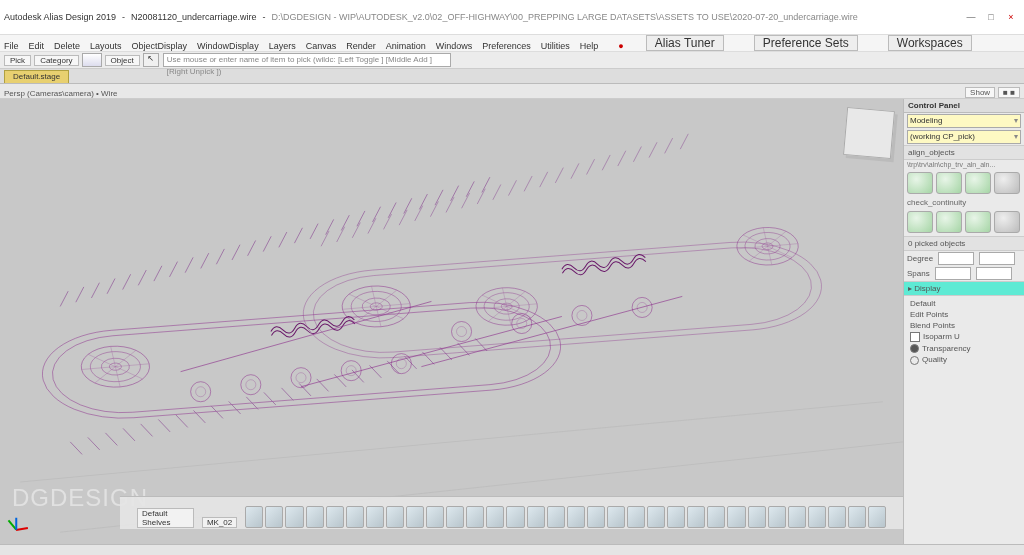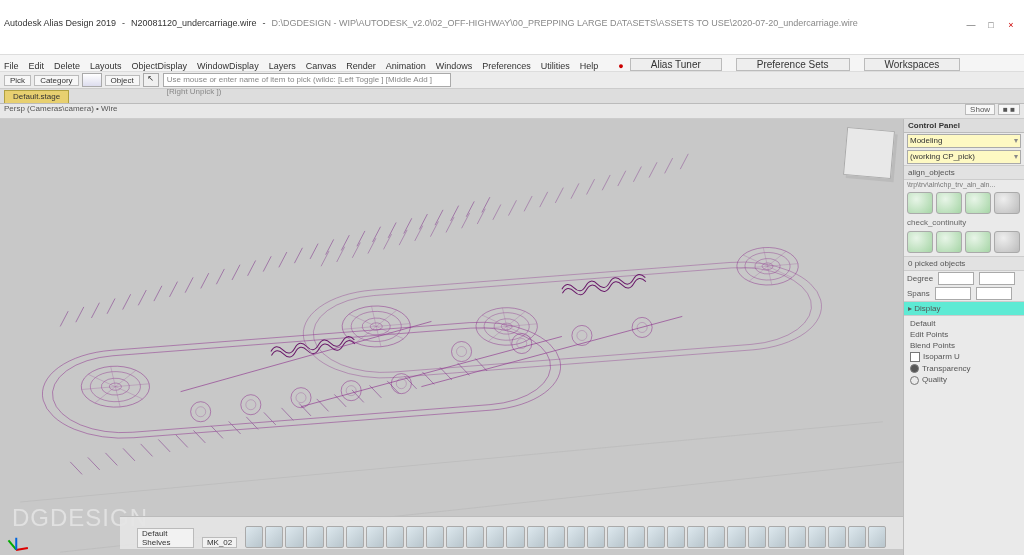--- a/index.html
+++ b/index.html
@@ -1,28 +1,28 @@
 <!DOCTYPE html>
 <html><head>
 <meta charset="utf-8">
 <style>
 html,body{margin:0;padding:0;width:1024px;height:555px;overflow:hidden;font-family:Tahoma,Arial,sans-serif;font-size:9px;background:#f0f0f0;color:#333}
-.titlebar{height:18px;background:#fff;display:flex;padding:18px 4px;font-size:9px;border-bottom:1px solid #ddd}
+.titlebar{height:18px;background:#fff;display:flex;align-items:center;padding:8px 4px;font-size:9px;border-bottom:1px solid #ddd}
 .titlebar .spacer{flex:1}
 .winbtn{width:18px;height:14px;margin-left:2px;display:inline-flex;align-items:center;justify-content:center;font-size:9px;color:#666}
 .winbtn.close{color:#c00}
 .menubar{height:16px;background:#f5f5f5;display:flex;align-items:flex-end;padding:0 4px;font-size:9px;border-bottom:1px solid #ddd}
 .menubar span{margin-right:10px;cursor:default}
-.menubar .rbtn{border:1px solid #bbb;padding:0 20px;background:#eee;margin-left:4px;font-size:10px}
+.menubar .rbtn{border:1px solid #bbb;padding:0 8px;background:#eee;margin-left:20px;font-size:12px}
 .toolbar{height:16px;background:#ececec;display:flex;align-items:center;padding:0 4px;font-size:8px;border-bottom:1px solid #ccc}
 .toolbar .tb-btn{border:1px solid #bbb;padding:0 5px;background:#f7f7f7;margin-right:3px}
 .toolbar .tb-input{border:1px solid #aaa;background:#fff;padding:0 3px;color:#888;flex:0 0 280px;height:12px;line-height:12px}
 .tabbar{height:14px;background:#ddd;display:flex;align-items:center;padding:0 4px;border-bottom:1px solid #bbb}
 .tab{background:#e8d070;border:1px solid #b0a040;border-bottom:none;padding:0 8px;font-size:8px;height:12px;line-height:12px}
-.statusrow{height:14px;background:#e8e8e8;display:flex;align-items:flex-start;padding:0 4px;font-size:8px;color:#555;border-bottom:1px solid #ccc}
+.statusrow{height:14px;background:#e8e8e8;display:flex;align-items:flex-end;padding:0 4px;font-size:8px;color:#555;border-bottom:1px solid #ccc}
 .statusrow .spacer{flex:1}
 .statusrow .chip{border:1px solid #bbb;padding:0 4px;background:#f7f7f7;margin-left:3px}
 .main{display:flex;height:445px}
 .viewport{flex:1;position:relative;background:#c8c8c8;overflow:hidden}
 .viewcube{position:absolute;top:10px;right:10px;width:46px;height:46px;background:#e8e8e8;border:1px solid #aaa;transform:rotate(5deg);box-shadow:3px 3px 0 #bbb;display:flex;align-items:center;justify-content:center;font-size:6px;color:#999}
 .watermark{position:absolute;left:12px;bottom:32px;font-size:24px;font-weight:normal;color:rgba(255,255,255,0.45);letter-spacing:1px;font-family:Arial,sans-serif}
 .axis{position:absolute;left:6px;bottom:4px;width:22px;height:22px}
 .axisline{position:absolute;left:10px;bottom:10px;width:12px;height:1.5px;transform-origin:left center}
 .ax-x{background:#d00;transform:rotate(-10deg)}
 .ax-y{background:#0a0;transform:rotate(-130deg)}

